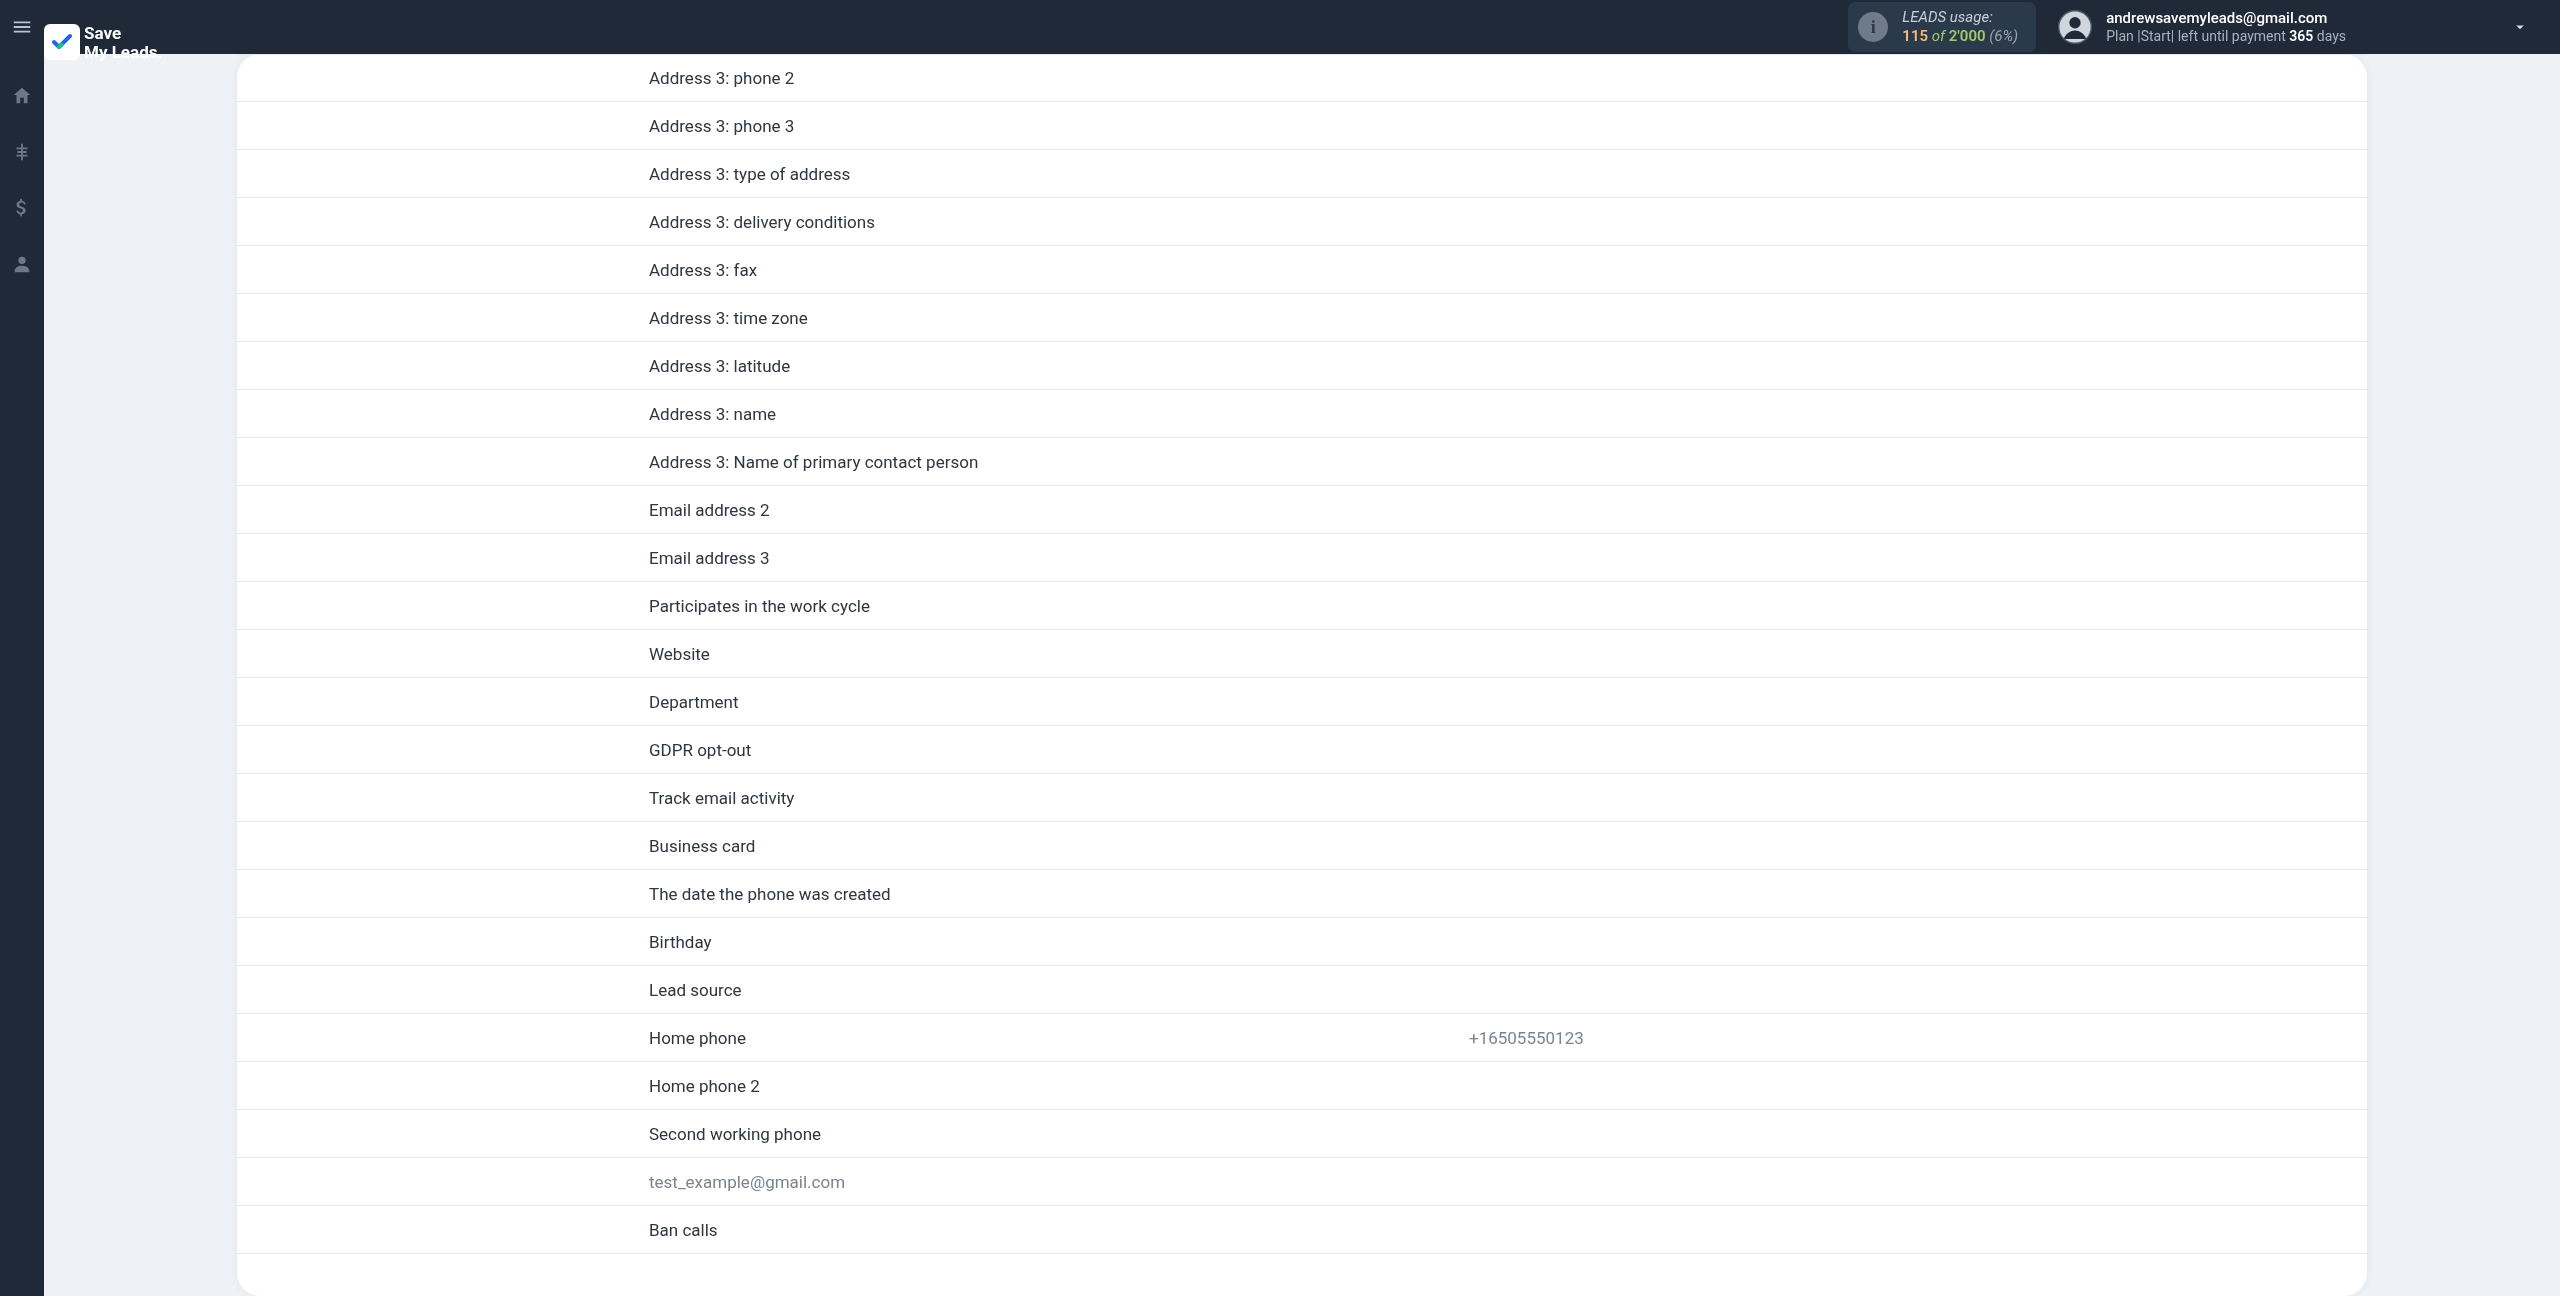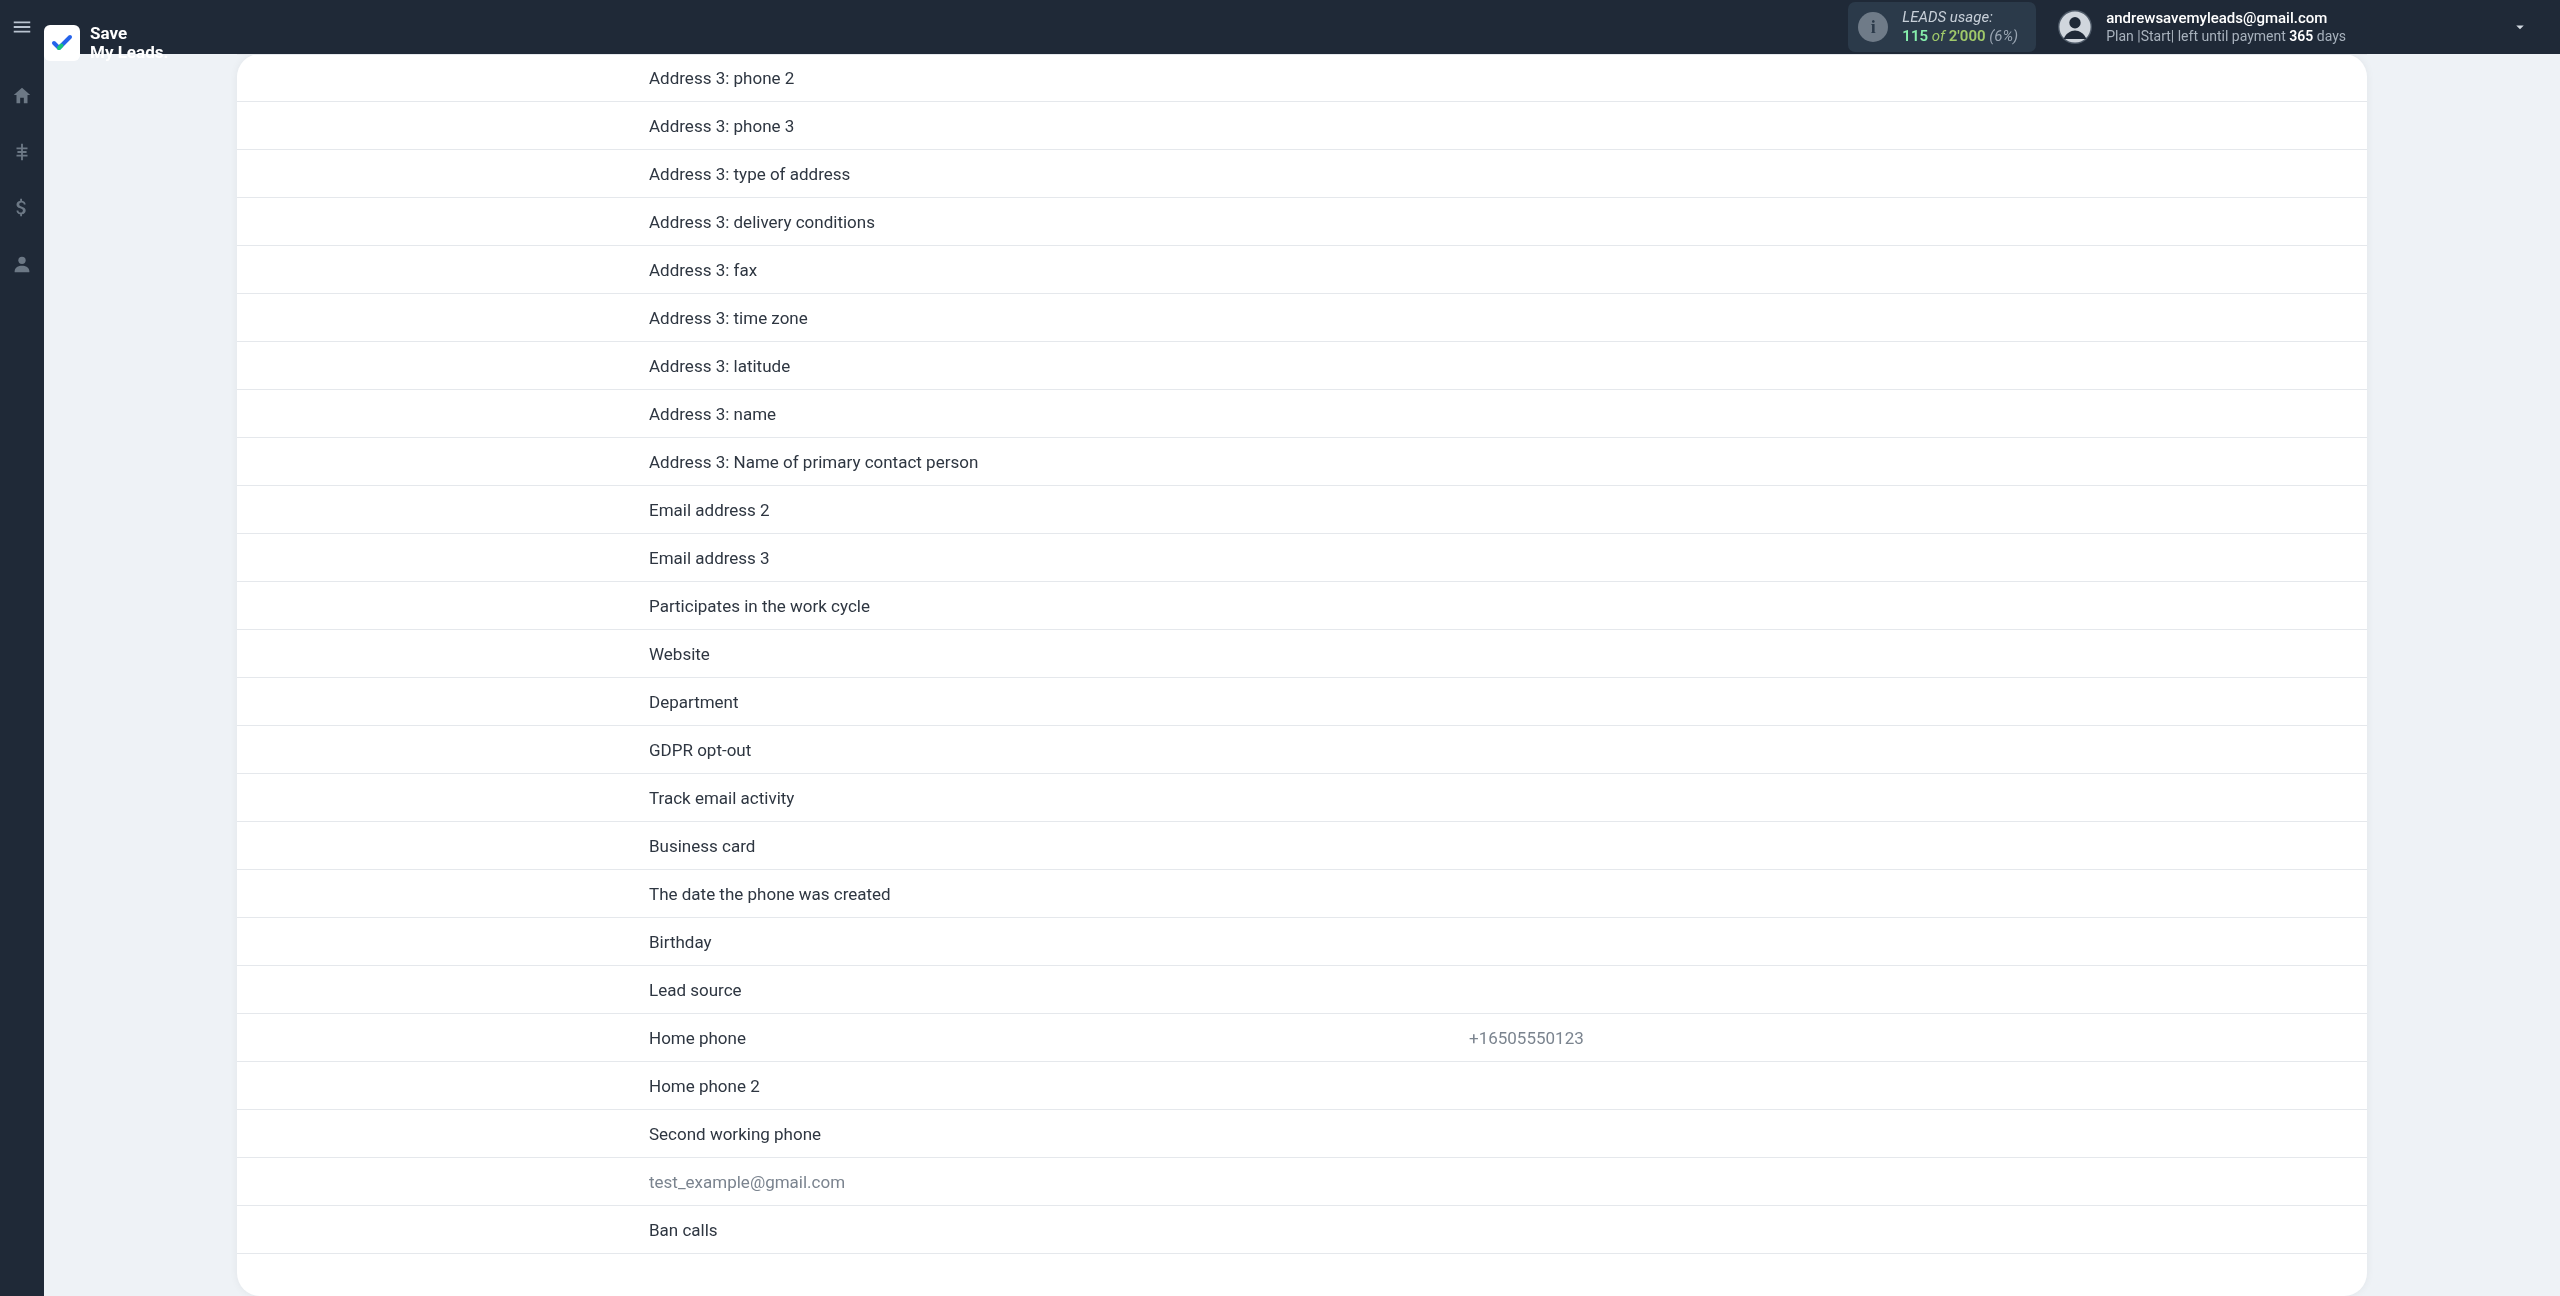--- a/index.html
+++ b/index.html
@@ -38,22 +38,22 @@
     }
 
     .hamburger svg {
       width: 22px;
       height: 22px;
       fill: #b9c3d0;
     }
 
     .logo-area {
       display: flex;
-      align-items: center;
-      gap: 10px;
+      align-items: flex-start;
+      gap: 4px;
       margin-top: 32px;
     }
 
     .logo-icon {
       width: 36px;
       height: 36px;
       background: #fff;
       border-radius: 6px;
       display: flex;
       align-items: center;
@@ -99,21 +99,21 @@
       font-size: 18px;
     }
 
     .leads-text {
       font-size: 15px;
       line-height: 1.25;
     }
 
     .leads-row1 { color: #c7cfd8; font-style: italic; }
 
-    .leads-used { color: #86efac; font-weight: 600; }
+    .leads-used { color: #fdba74; font-weight: 600; }
     .leads-of { color: #a0c96a; font-style: italic; }
     .leads-limit { color: #a0c96a; font-weight: 600; }
     .leads-pct { color: #9aa5b2; font-style: italic; }
 
     .user-area {
       display: flex;
       align-items: center;
       gap: 14px;
     }
 

